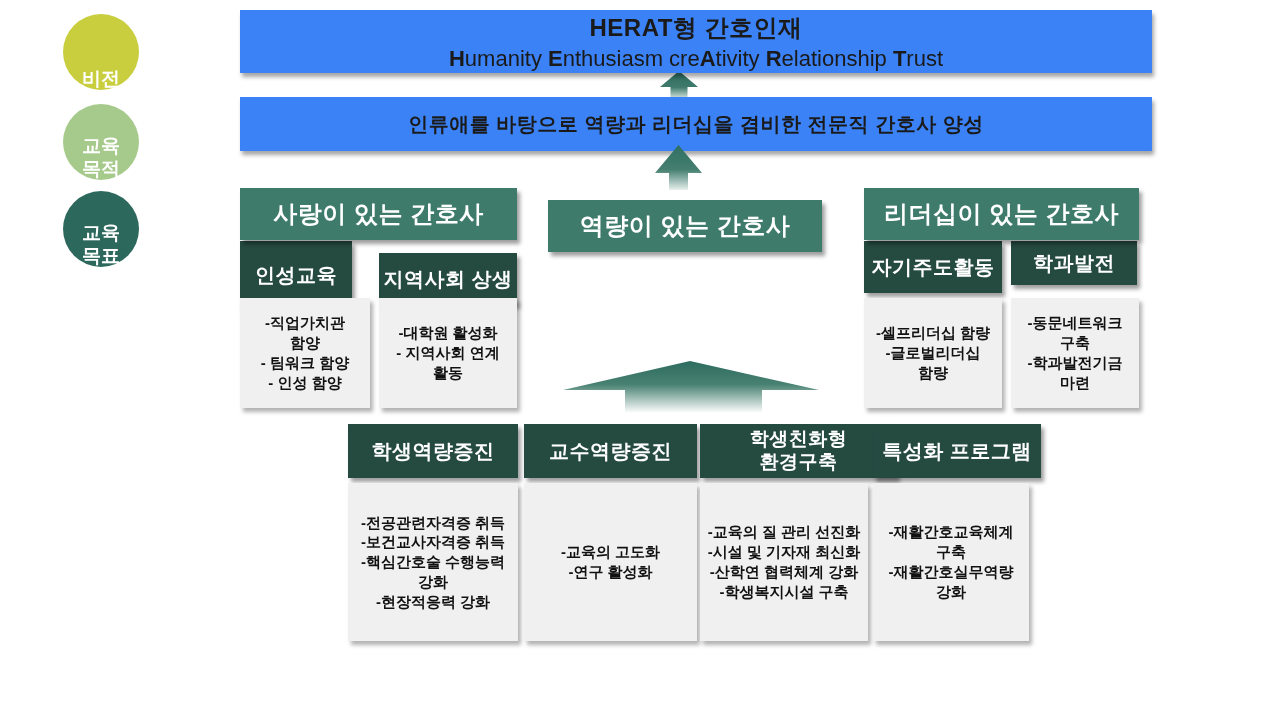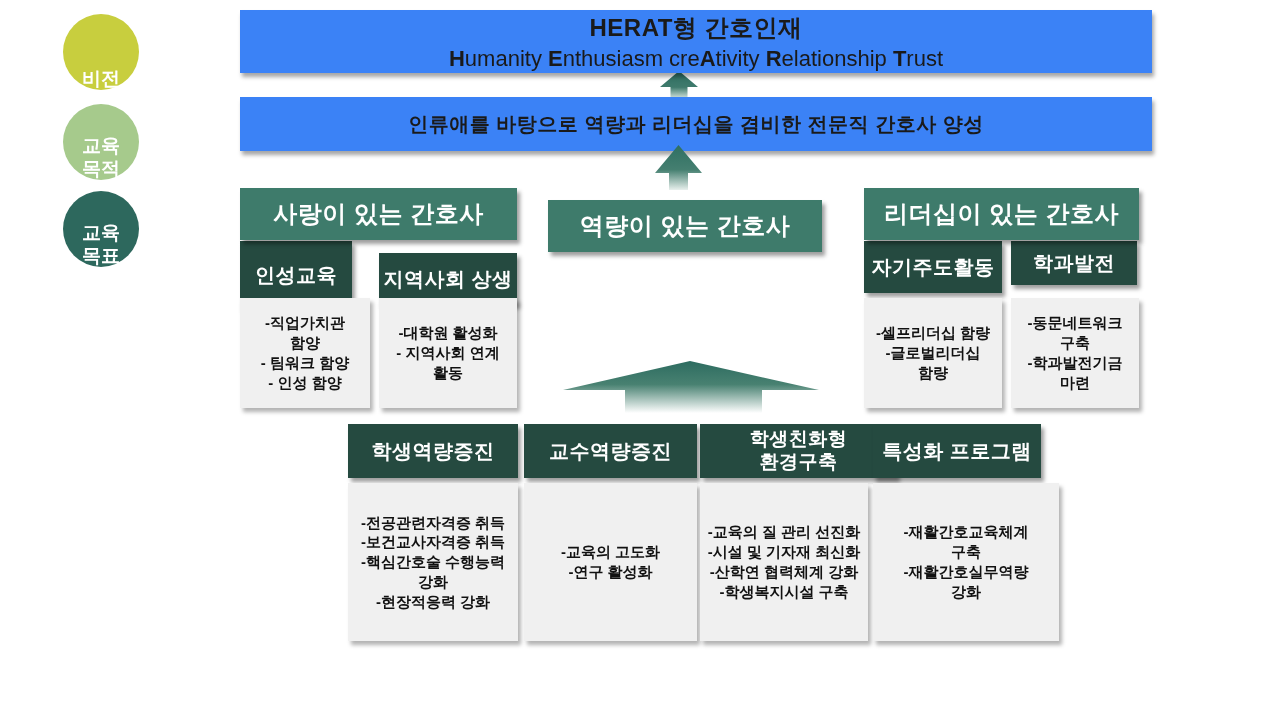--- a/index.html
+++ b/index.html
@@ -171,20 +171,20 @@
   <div class="abs panel" style="left:524px;top:483px;width:173px;height:158px;">
     <div>-교육의 고도화</div>
     <div>-연구 활성화</div>
   </div>
   <div class="abs panel" style="left:700px;top:483px;width:168px;height:158px;">
     <div>-교육의 질 관리 선진화</div>
     <div>-시설 및 기자재 최신화</div>
     <div>-산학연 협력체계 강화</div>
     <div>-학생복지시설 구축</div>
   </div>
-  <div class="abs panel" style="left:873px;top:483px;width:186px;height:158px;">
+  <div class="abs panel" style="left:873px;top:483px;width:156px;height:158px;">
     <div>-재활간호교육체계</div>
     <div>구축</div>
     <div>-재활간호실무역량</div>
     <div>강화</div>
   </div>
 
 </div>
 
 </body></html>

